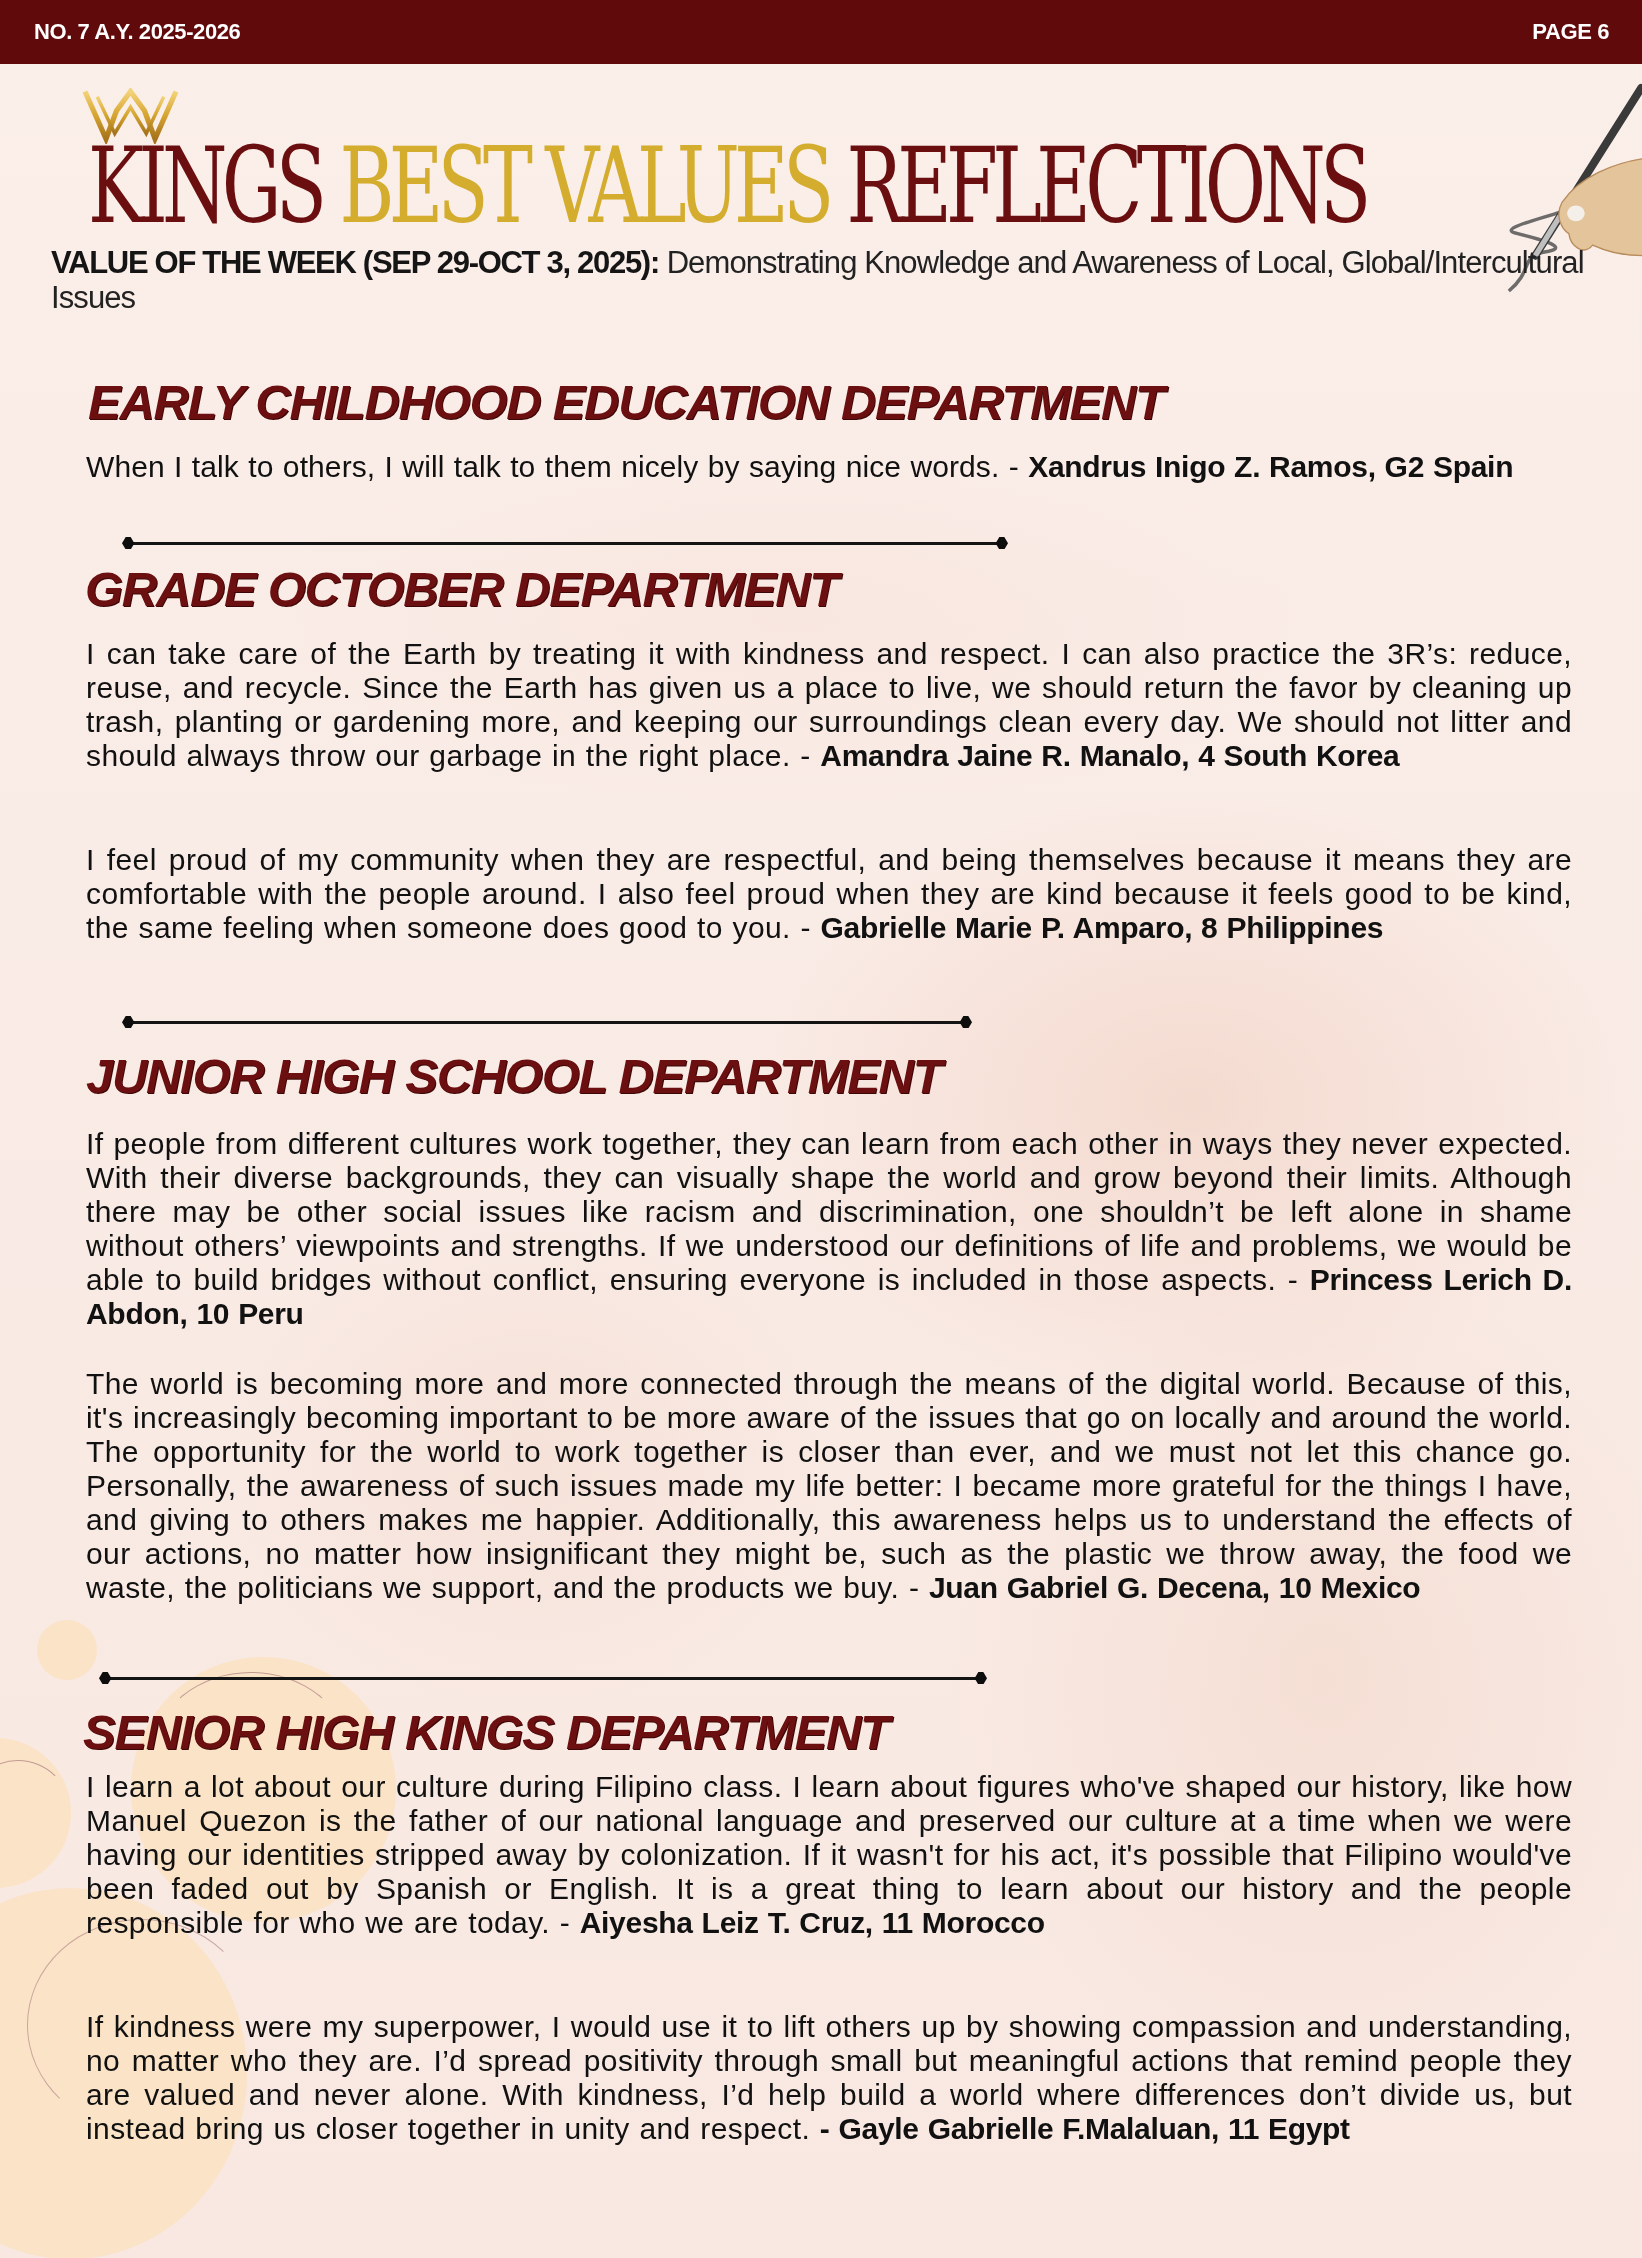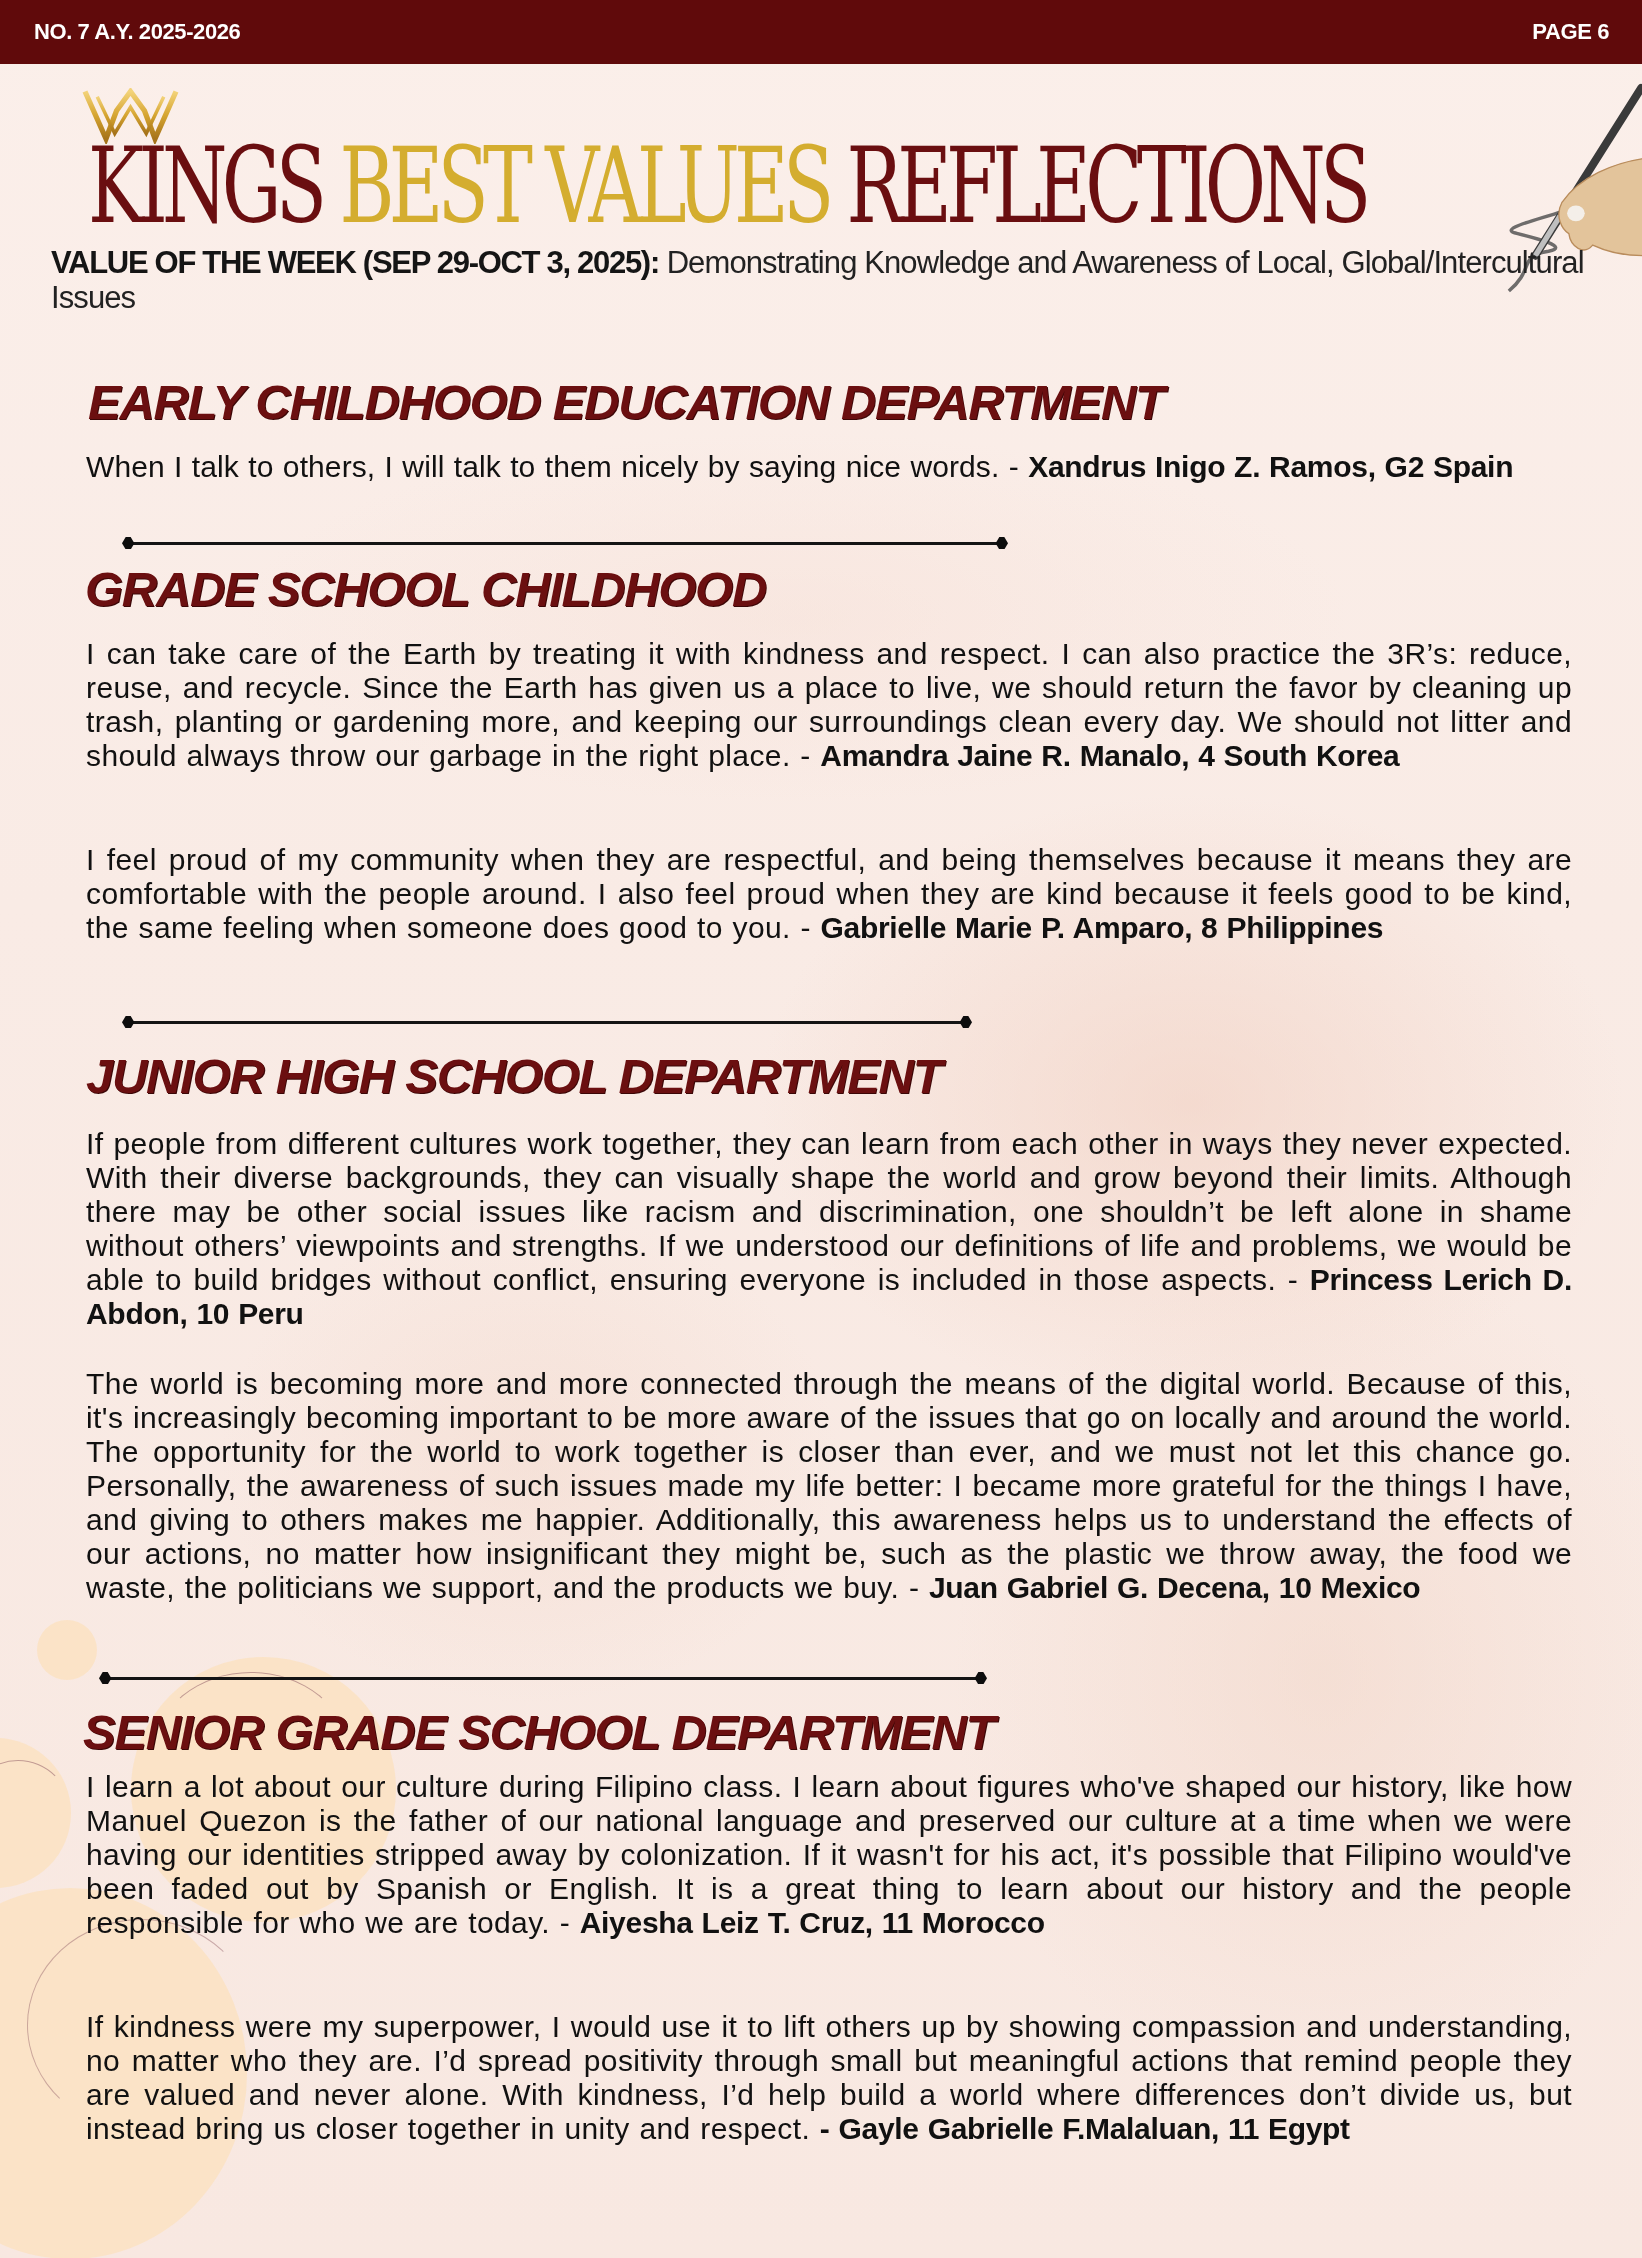--- a/index.html
+++ b/index.html
@@ -139,21 +139,21 @@
 <p class="para" style="top:450px; letter-spacing:0.1px;">
   <span>When I talk to others, I will talk to them nicely by saying nice words. - </span><span class="author">Xandrus Inigo Z. Ramos, G2 Spain</span>
 </p>
 
 <div class="divider" style="left:122px; top:537px; width:886px;">
   <div class="line"></div>
     <div class="dot l"></div>
     <div class="dot r"></div>
 </div>
 
-<div class="dept" style="left:85px; top:561px;">GRADE SCHOOL CHILDHOOD</div>
+<div class="dept" style="left:85px; top:561px;">GRADE OCTOBER DEPARTMENT</div>
 <p class="para" style="top:637px;">
   <span>I can take care of the Earth by treating it with kindness and respect. I can also practice the 3R’s: reduce, reuse, and recycle. Since the Earth has given us a place to live, we should return the favor by cleaning up trash, planting or gardening more, and keeping our surroundings clean every day. We should not litter and should always throw our garbage in the right place. - </span><span class="author">Amandra Jaine R. Manalo, 4 South Korea</span>
 </p>
 <p class="para" style="top:843px;">
   <span>I feel proud of my community when they are respectful, and being themselves because it means they are comfortable with the people around. I also feel proud when they are kind because it feels good to be kind, the same feeling when someone does good to you. - </span><span class="author">Gabrielle Marie P. Amparo, 8 Philippines</span>
 </p>
 
 <div class="divider" style="left:122px; top:1016px; width:850px;">
   <div class="line"></div>
     <div class="dot l"></div>
@@ -167,20 +167,20 @@
 <p class="para" style="top:1367px;">
   <span>The world is becoming more and more connected through the means of the digital world. Because of this, it's increasingly becoming important to be more aware of the issues that go on locally and around the world. The opportunity for the world to work together is closer than ever, and we must not let this chance go. Personally, the awareness of such issues made my life better: I became more grateful for the things I have, and giving to others makes me happier. Additionally, this awareness helps us to understand the effects of our actions, no matter how insignificant they might be, such as the plastic we throw away, the food we waste, the politicians we support, and the products we buy. - </span><span class="author">Juan Gabriel G. Decena, 10 Mexico</span>
 </p>
 
 <div class="divider" style="left:99px; top:1672px; width:888px;">
   <div class="line"></div>
     <div class="dot l"></div>
     <div class="dot r"></div>
 </div>
 
-<div class="dept" style="left:83px; top:1704px;">SENIOR GRADE SCHOOL DEPARTMENT</div>
+<div class="dept" style="left:83px; top:1704px;">SENIOR HIGH KINGS DEPARTMENT</div>
 <p class="para" style="top:1770px;">
   <span>I learn a lot about our culture during Filipino class. I learn about figures who've shaped our history, like how Manuel Quezon is the father of our national language and preserved our culture at a time when we were having our identities stripped away by colonization. If it wasn't for his act, it's possible that Filipino would've been faded out by Spanish or English. It is a great thing to learn about our history and the people responsible for who we are today. - </span><span class="author">Aiyesha Leiz T. Cruz, 11 Morocco</span>
 </p>
 <p class="para" style="top:2010px;">
   <span>If kindness were my superpower, I would use it to lift others up by showing compassion and understanding, no matter who they are. I’d spread positivity through small but meaningful actions that remind people they are valued and never alone. With kindness, I’d help build a world where differences don’t divide us, but instead bring us closer together in unity and respect. </span><span class="author">- Gayle Gabrielle F.Malaluan, 11 Egypt</span>
 </p>
 
 
 </body></html>

